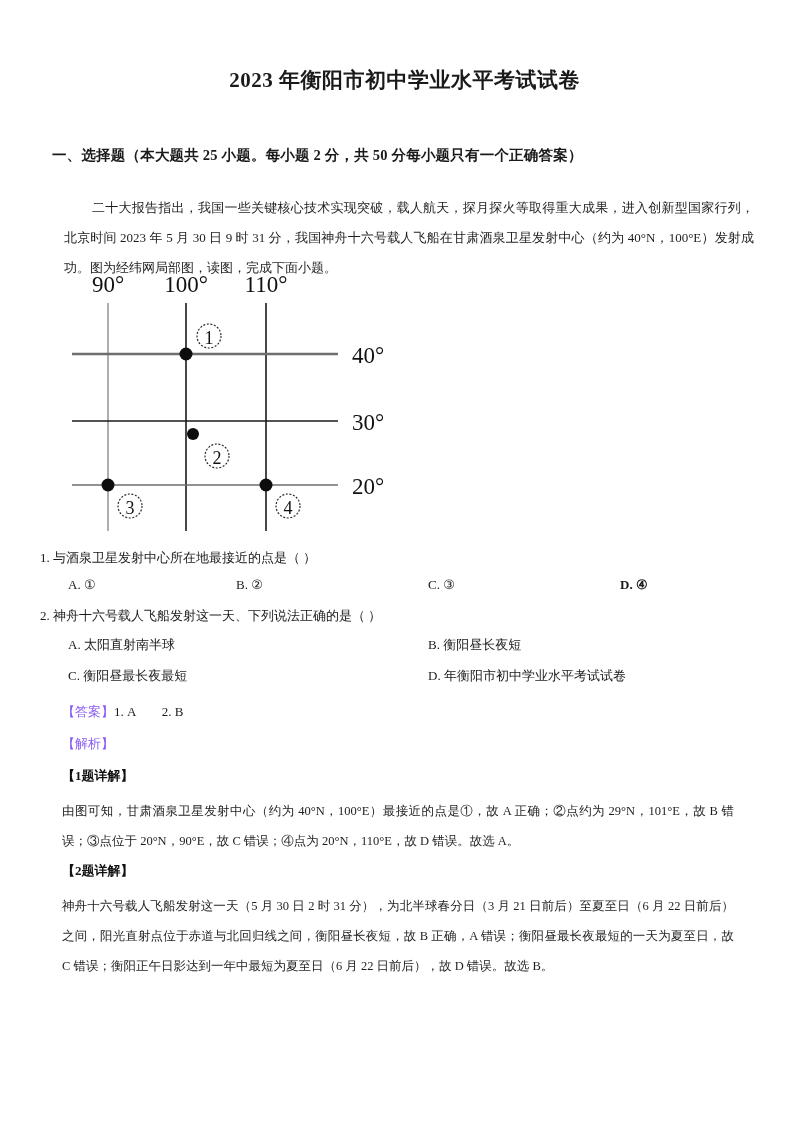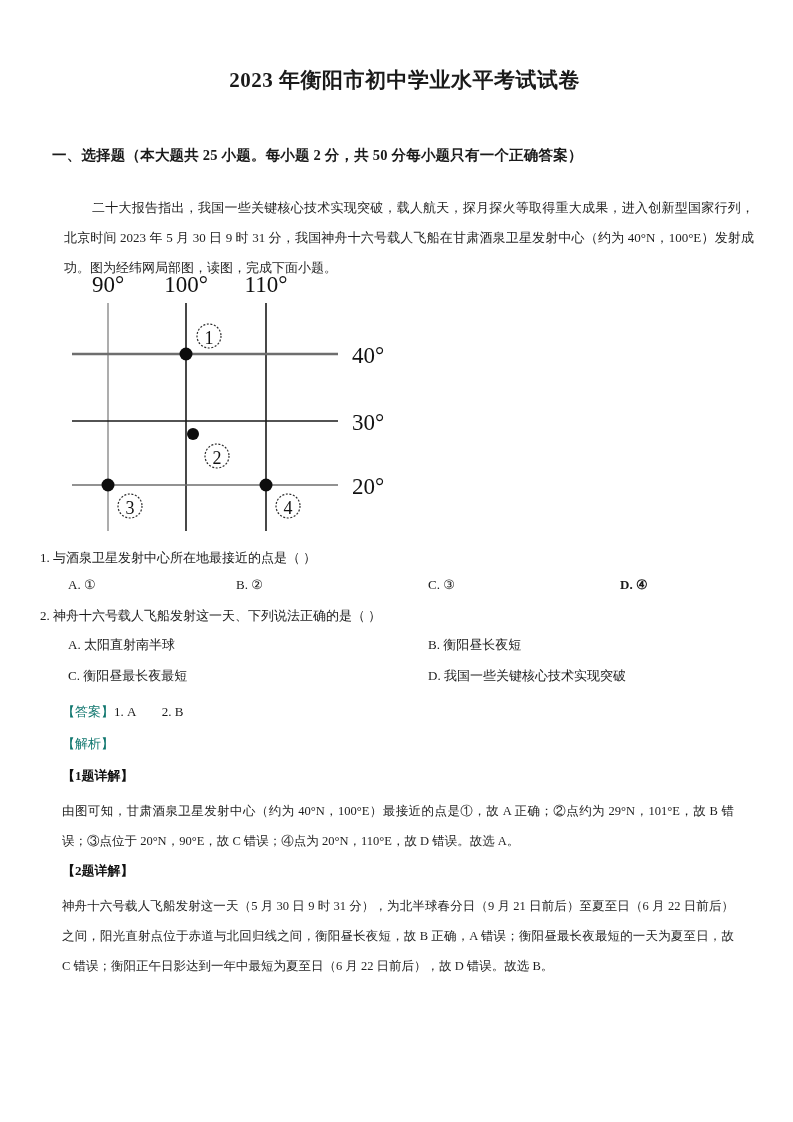--- a/index.html
+++ b/index.html
@@ -107,21 +107,21 @@
   .opt.h1 { left: 388px; }
 
   
   .ans-line {
     position: absolute;
     left: 62px;
     top: 703px;
     font-size: 13px;
     white-space: pre;
   }
-  .tag-blue { color: #0f766e; }
+  .tag-blue { color: #8b5cf6; }
   .jie-line {
     position: absolute;
     left: 62px;
     top: 735px;
     font-size: 13px;
   }
   .detail-head {
     position: absolute;
     left: 62px;
     font-size: 13px;
@@ -227,27 +227,27 @@
       <span>衡阳昼长夜短</span>
     </span>
   </div>
   <div class="opt-row r3">
     <span class="opt h0">
       <span>C.</span>
       <span>衡阳昼最长夜最短</span>
     </span>
     <span class="opt h1">
       <span>D.</span>
-      <span>我国一些关键核心技术实现突破</span>
+      <span>年衡阳市初中学业水平考试试卷</span>
     </span>
   </div>
 
   <div class="ans-line"><span class="tag-blue">【答案】</span><span>1. A        2. B</span></div>
 
   <div class="jie-line"><span class="tag-blue">【解析】</span></div>
 
   <div class="detail-head d1">【1题详解】</div>
   <div class="detail-body b1">由图可知，甘肃酒泉卫星发射中心（约为 40°N，100°E）最接近的点是①，故 A 正确；②点约为 29°N，101°E，故 B 错误；③点位于 20°N，90°E，故 C 错误；④点为 20°N，110°E，故 D 错误。故选 A。</div>
 
   <div class="detail-head d2">【2题详解】</div>
-  <div class="detail-body b2">神舟十六号载人飞船发射这一天（5 月 30 日 9 时 31 分），为北半球春分日（9 月 21 日前后）至夏至日（6 月 22 日前后）之间，阳光直射点位于赤道与北回归线之间，衡阳昼长夜短，故 B 正确，A 错误；衡阳昼最长夜最短的一天为夏至日，故 C 错误；衡阳正午日影达到一年中最短为夏至日（6 月 22 日前后），故 D 错误。故选 B。</div>
+  <div class="detail-body b2">神舟十六号载人飞船发射这一天（5 月 30 日 2 时 31 分），为北半球春分日（3 月 21 日前后）至夏至日（6 月 22 日前后）之间，阳光直射点位于赤道与北回归线之间，衡阳昼长夜短，故 B 正确，A 错误；衡阳昼最长夜最短的一天为夏至日，故 C 错误；衡阳正午日影达到一年中最短为夏至日（6 月 22 日前后），故 D 错误。故选 B。</div>
 
 </div>
 
 </body></html>

